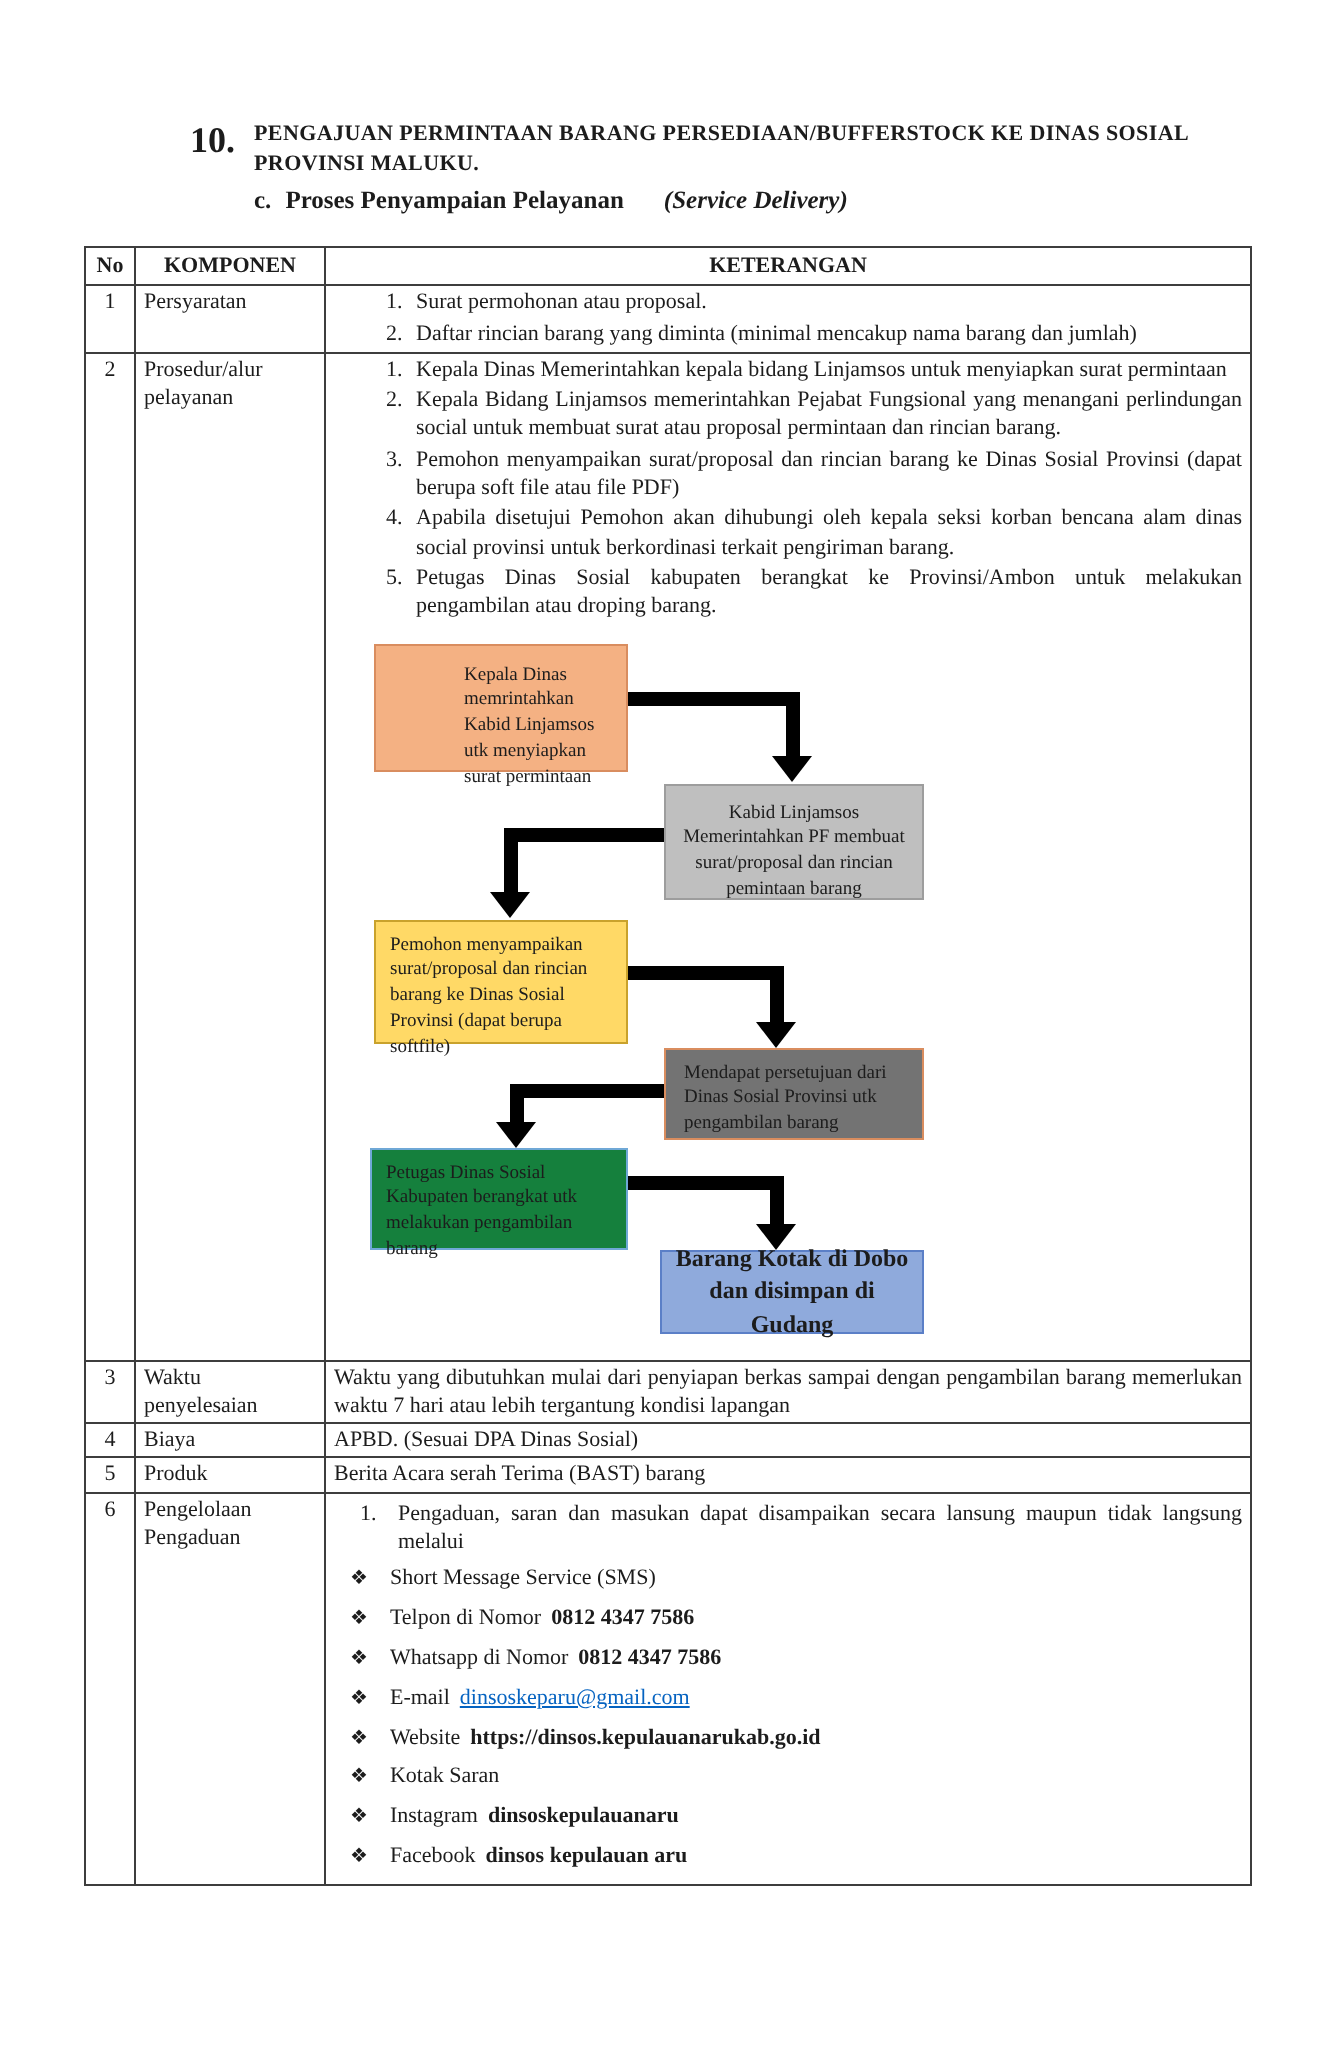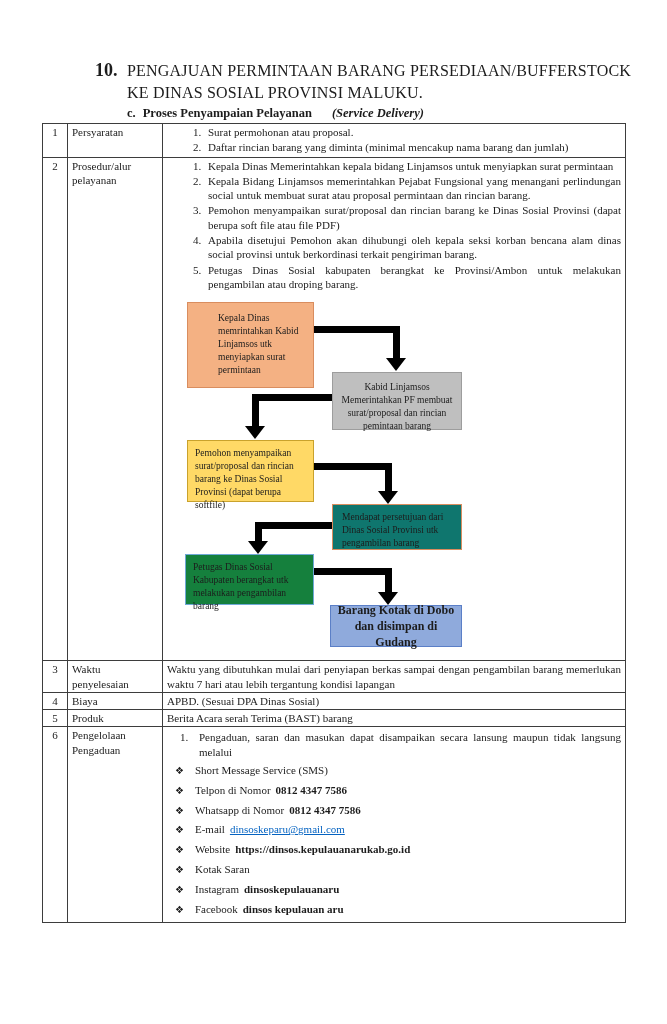--- a/index.html
+++ b/index.html
@@ -3,45 +3,45 @@
 <meta charset="utf-8">
 <style>
   * { margin:0; padding:0; box-sizing:border-box; }
   html,body { width:667px; height:1024px; background:#ffffff; }
   body { font-family:"Liberation Serif","DejaVu Serif",serif; color:#1c1c1c; position:relative; overflow:hidden; }
 
   
   .heading { position:absolute; left:95px; top:60px; width:540px; }
   .h-row { display:flex; }
   .h-num { width:32px; font-weight:bold; font-size:18px; flex:none; }
-  .h-text { flex:1; font-weight:normal; font-size:16px; line-height:1.35; letter-spacing:.2px; }
+  .h-text { flex:1; font-weight:bold; font-size:11px; line-height:1.35; letter-spacing:.2px; }
   .sub { margin-top:3px; padding-left:32px; font-size:12.5px; font-weight:bold; }
   .sub .sub-letter { font-weight:bold; margin-right:7px; }
   .sub .sub-italic { font-style:italic; margin-left:20px; }
 
   
   table.svc { position:absolute; left:42px; top:123px; width:583px; border-collapse:collapse; table-layout:fixed; font-size:11px; line-height:1.3; }
   table.svc col.c-no { width:25px; }
   table.svc col.c-komp { width:95px; }
   table.svc col.c-ket { width:463px; }
   table.svc th, table.svc td { border:1px solid #3d3d3d; vertical-align:top; padding:1px 4px; }
   table.svc th { font-weight:bold; text-align:center; padding:2px 2px; }
   td.no-cell { text-align:center; }
   td.ket-cell { padding:1px 6px 2px 6px; }
 
   ol.num-list { margin:0; padding-left:37px; }
   ol.num-list li { padding-left:4px; margin:0 0 1px 0; text-align:justify; }
 
   
   .flowchart { position:relative; width:100%; height:364px; margin-top:4px; }
   .fc-box { position:absolute; border:1px solid; font-size:9.5px; line-height:1.35; }
-  .fc-box-1 { left:20px; top:7px;  width:127px; height:86px; background:#F4B183; border-color:#d98d5f; padding:9px 6px 0 30px; }
+  .fc-box-1 { left:20px; top:7px;  width:127px; height:64px; background:#F4B183; border-color:#d98d5f; padding:9px 6px 0 44px; }
   .fc-box-2 { left:165px; top:77px; width:130px; height:58px; background:#BFBFBF; border-color:#9d9d9d; padding:8px 4px 0 4px; text-align:center; }
   .fc-box-3 { left:20px; top:145px; width:127px; height:62px; background:#FFD966; border-color:#c9a22c; padding:6px 4px 0 7px; }
-  .fc-box-4 { left:165px; top:209px; width:130px; height:46px; background:#0f766e; border-color:#d98d5f; padding:6px 4px 0 9px; }
+  .fc-box-4 { left:165px; top:209px; width:130px; height:46px; background:#737373; border-color:#d98d5f; padding:6px 4px 0 9px; }
   .fc-box-5 { left:18px; top:259px; width:129px; height:51px; background:#15803d; border-color:#6fa8d6; padding:6px 19px 0 7px; }
   .fc-box-6 { left:163px; top:310px; width:132px; height:42px; background:#8FAADC; border-color:#5b7fc7; font-size:12px; font-weight:bold; text-align:center; display:flex; align-items:center; justify-content:center; padding:2px 6px; }
 
   .fc-bar { position:absolute; background:#000; }
   .fc-head { position:absolute; width:0; height:0; border-left:10px solid transparent; border-right:10px solid transparent; border-top:13px solid #000; }
   
   .a1h { left:147px; top:31px; width:86px; height:7px; }
   .a1v { left:226px; top:31px; width:7px; height:33px; }
   .a1t { left:219px; top:63px; }
   
@@ -84,20 +84,25 @@
   </div>
 </div>
 
 <table class="svc">
   <colgroup>
       <col class="c-no">
       <col class="c-komp">
       <col class="c-ket">
     </colgroup>
   <tbody>
+      <tr>
+    <th>No</th>
+    <th>KOMPONEN</th>
+    <th>KETERANGAN</th>
+  </tr>
 
   <tr>
     <td class="no-cell">1</td>
     <td>Persyaratan</td>
     <td class="ket-cell">
       <ol class="num-list">
         <li>Surat permohonan atau proposal.</li>
         <li>Daftar rincian barang yang diminta (minimal mencakup nama barang dan jumlah)</li>
       </ol>
     </td>

